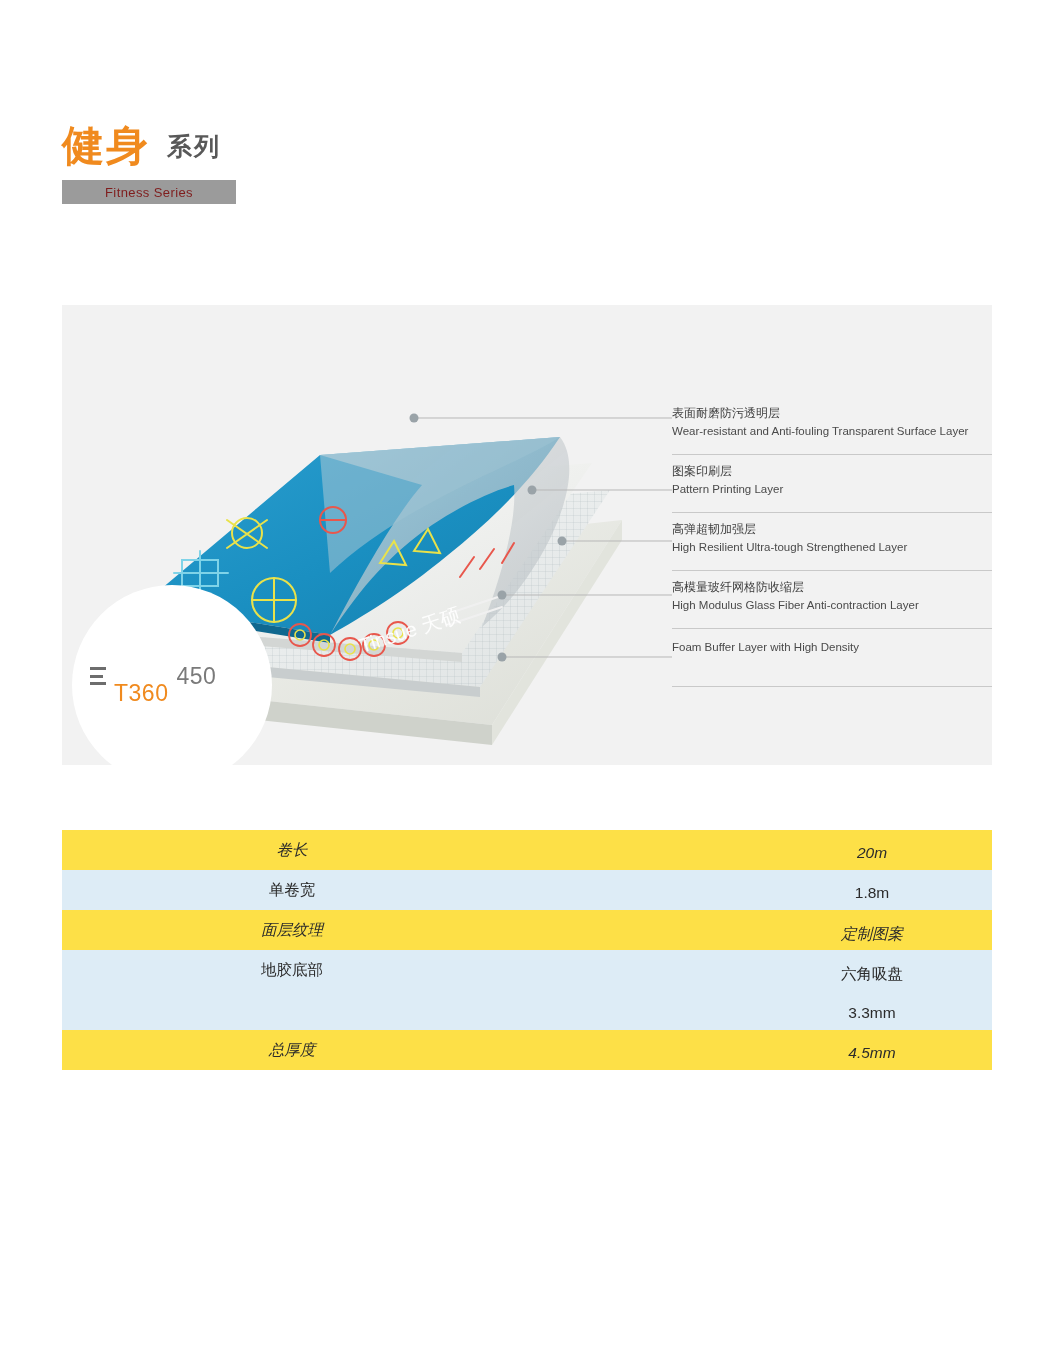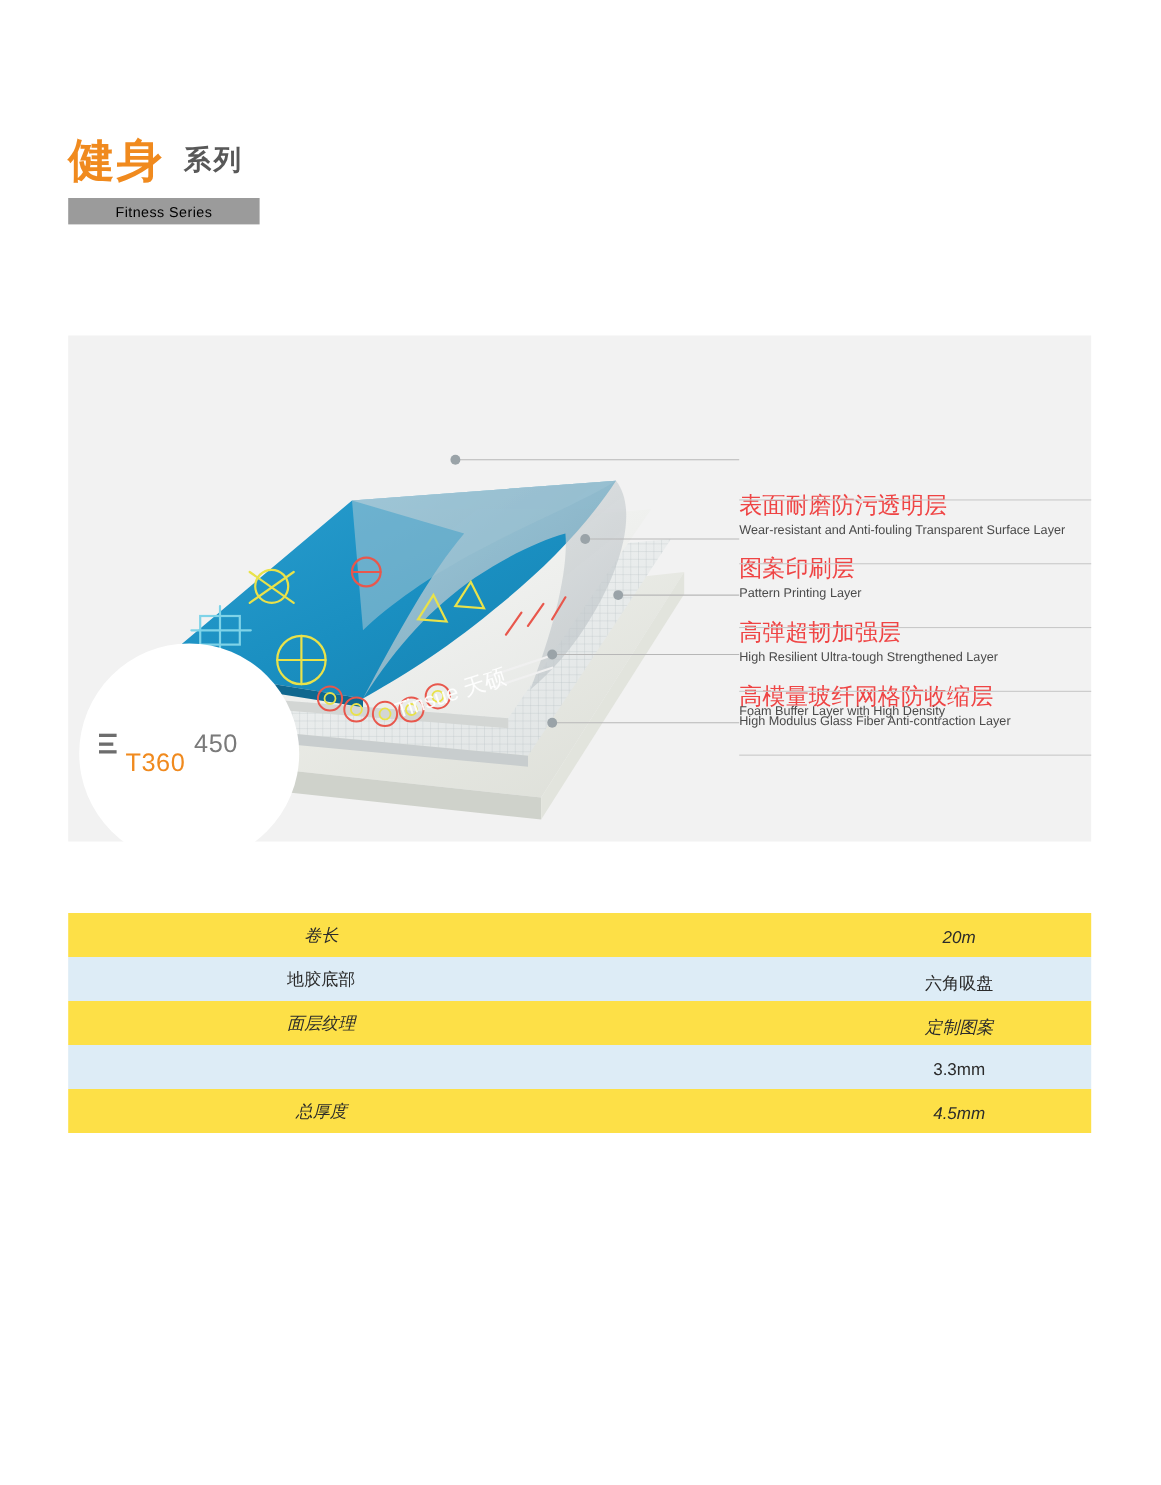--- a/index.html
+++ b/index.html
@@ -45,21 +45,21 @@
   #subtitle-bar {
     margin-top: 8px;
     width: 174px;
     height: 24px;
     background: #9b9b9b;
     display: flex;
     align-items: center;
     justify-content: center;
   }
   #subtitle-bar span {
-    color: #000000;
+    color: #7f1d1d;
     font-size: 13px;
     letter-spacing: 0.4px;
   }
 
   
   #illustration {
     position: absolute;
     left: 62px;
     top: 305px;
     width: 930px;
@@ -128,25 +128,24 @@
     position: absolute;
     left: 672px;
     top: 406px;
     width: 320px;
   }
   .callout {
     position: absolute;
     width: 320px;
   }
   .callout .cn {
-    font-size: 21px;
-    color: #ef4444;
+    font-size: 12px;
+    color: #404040;
     line-height: 1.3;
     white-space: nowrap;
-    margin-top: 40px;
   }
   .callout .en {
     font-size: 11.5px;
     color: #4a4a4a;
     line-height: 1.3;
     white-space: nowrap;
     margin-top: 2px;
   }
   .callout-rule {
     position: absolute;
@@ -364,27 +363,31 @@
   </div>
   <div class="callout-rule" style="top:280px;"></div>
 </div>
 
 <div id="spec-table">
   <div class="spec-row dark">
     <span class="spec-label">卷长</span>
     <span class="spec-value">20m</span>
   </div>
   <div class="spec-row light">
-    <span class="spec-label">地胶底部</span>
-    <span class="spec-value">六角吸盘</span>
+    <span class="spec-label">单卷宽</span>
+    <span class="spec-value">1.8m</span>
   </div>
   <div class="spec-row dark">
     <span class="spec-label">面层纹理</span>
     <span class="spec-value">定制图案</span>
   </div>
   <div class="spec-row light">
+    <span class="spec-label">地胶底部</span>
+    <span class="spec-value">六角吸盘</span>
+  </div>
+  <div class="spec-row light">
     <span class="spec-value">3.3mm</span>
   </div>
   <div class="spec-row dark">
     <span class="spec-label">总厚度</span>
     <span class="spec-value">4.5mm</span>
   </div>
 </div>
 
 </body></html>

